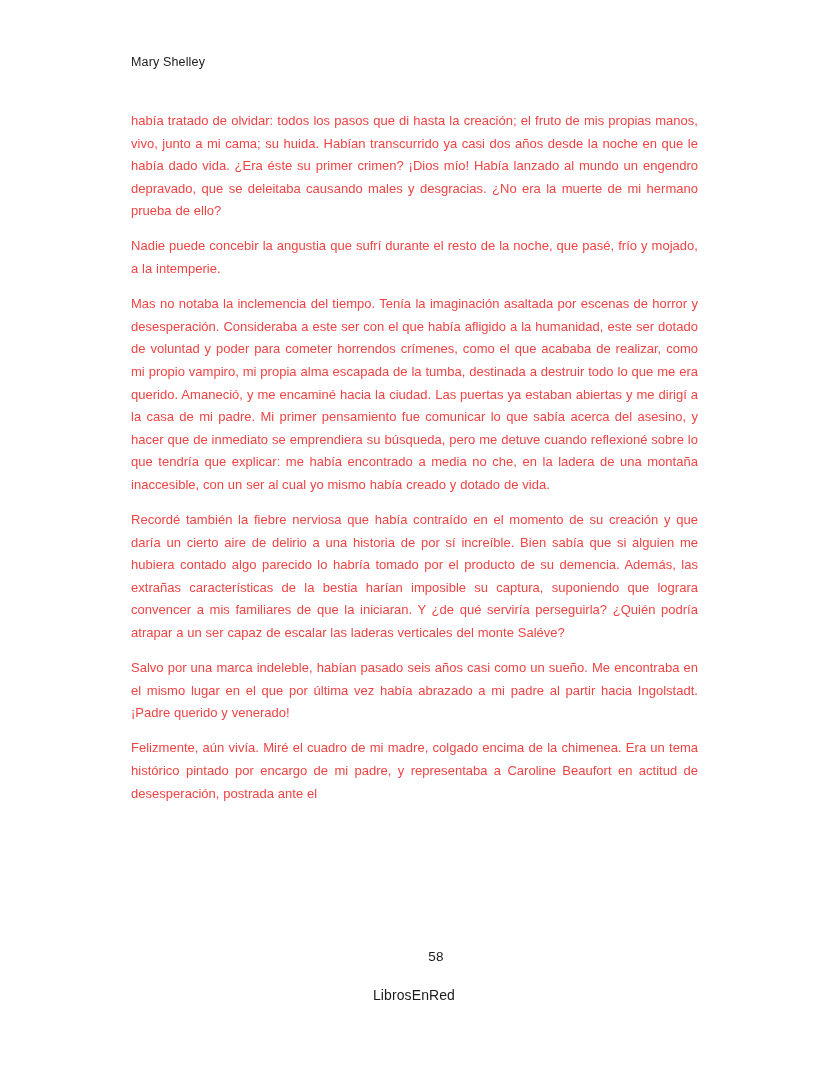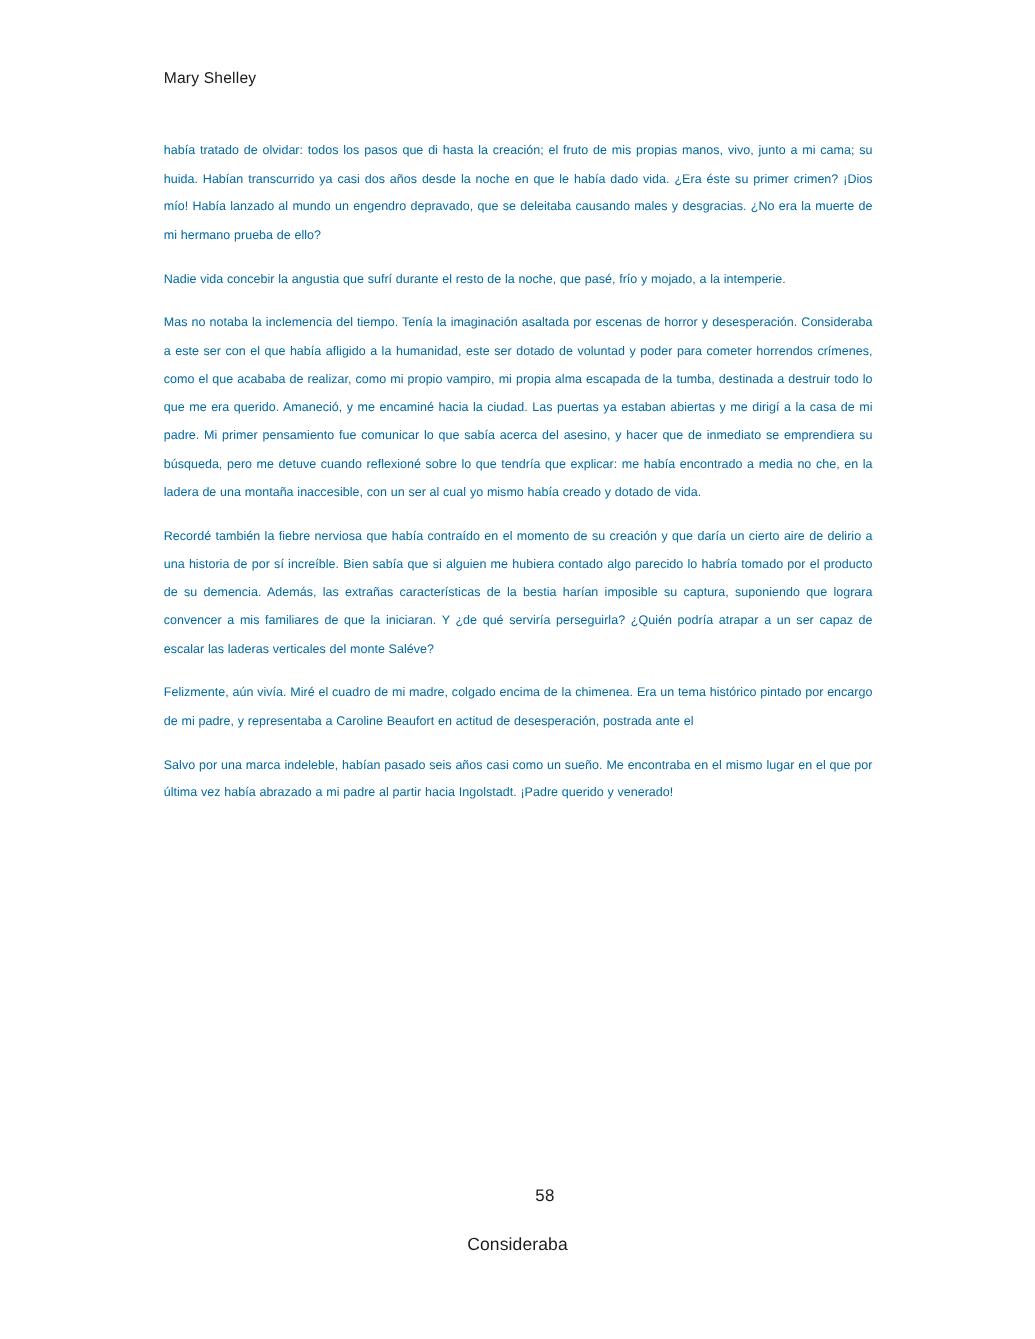--- a/index.html
+++ b/index.html
@@ -38,26 +38,26 @@
 
   
   .text-column {
     position: absolute;
     left: 131px;
     top: 110px;
     width: 567px;
   }
   .para {
     margin: 0 0 12.5px 0;
-    font-size: 10px;
+    font-size: 13px;
     line-height: 22.6px;
     text-align: justify;
     text-justify: inter-word;
     letter-spacing: 0.02px;
-    color: #0369a1;
+    color: #ef4444;
     hyphens: none;
     word-spacing: 0.2px;
   }
   .para:last-child {
     margin-bottom: 0;
   }
 
   
   .footer {
     position: absolute;
@@ -83,25 +83,25 @@
 </style>
 </head>
 <body>
 
 <div class="page">
 
   <div class="running-header">Mary Shelley</div>
 
   <div class="text-column">
     <p class="para">había tratado de olvidar: todos los pasos que di hasta la creación; el fruto de mis propias manos, vivo, junto a mi cama; su huida. Habían transcurrido ya casi dos años desde la noche en que le había dado vida. ¿Era éste su primer crimen? ¡Dios mío! Había lanzado al mundo un engendro depravado, que se deleitaba causando males y desgracias. ¿No era la muerte de mi hermano prueba de ello?</p>
-    <p class="para">Nadie vida concebir la angustia que sufrí durante el resto de la noche, que pasé, frío y mojado, a la intemperie.</p>
+    <p class="para">Nadie puede concebir la angustia que sufrí durante el resto de la noche, que pasé, frío y mojado, a la intemperie.</p>
     <p class="para">Mas no notaba la inclemencia del tiempo. Tenía la imaginación asaltada por escenas de horror y desesperación. Consideraba a este ser con el que había afligido a la humanidad, este ser dotado de voluntad y poder para cometer horrendos crímenes, como el que acababa de realizar, como mi propio vampiro, mi propia alma escapada de la tumba, destinada a destruir todo lo que me era querido. Amaneció, y me encaminé hacia la ciudad. Las puertas ya estaban abiertas y me dirigí a la casa de mi padre. Mi primer pensamiento fue comunicar lo que sabía acerca del asesino, y hacer que de inmediato se emprendiera su búsqueda, pero me detuve cuando reflexioné sobre lo que tendría que explicar: me había encontrado a media no che, en la ladera de una montaña inaccesible, con un ser al cual yo mismo había creado y dotado de vida.</p>
     <p class="para">Recordé también la fiebre nerviosa que había contraído en el momento de su creación y que daría un cierto aire de delirio a una historia de por sí increíble. Bien sabía que si alguien me hubiera contado algo parecido lo habría tomado por el producto de su demencia. Además, las extrañas características de la bestia harían imposible su captura, suponiendo que lograra convencer a mis familiares de que la iniciaran. Y ¿de qué serviría perseguirla? ¿Quién podría atrapar a un ser capaz de escalar las laderas verticales del monte Saléve?</p>
+    <p class="para">Salvo por una marca indeleble, habían pasado seis años casi como un sueño. Me encontraba en el mismo lugar en el que por última vez había abrazado a mi padre al partir hacia Ingolstadt. ¡Padre querido y venerado!</p>
     <p class="para">Felizmente, aún vivía. Miré el cuadro de mi madre, colgado encima de la chimenea. Era un tema histórico pintado por encargo de mi padre, y representaba a Caroline Beaufort en actitud de desesperación, postrada ante el</p>
-    <p class="para">Salvo por una marca indeleble, habían pasado seis años casi como un sueño. Me encontraba en el mismo lugar en el que por última vez había abrazado a mi padre al partir hacia Ingolstadt. ¡Padre querido y venerado!</p>
   </div>
 
   <div class="footer">
     <div class="page-number">58</div>
-    <div class="imprint">Consideraba</div>
+    <div class="imprint">LibrosEnRed</div>
   </div>
 
 </div>
 
 </body></html>

